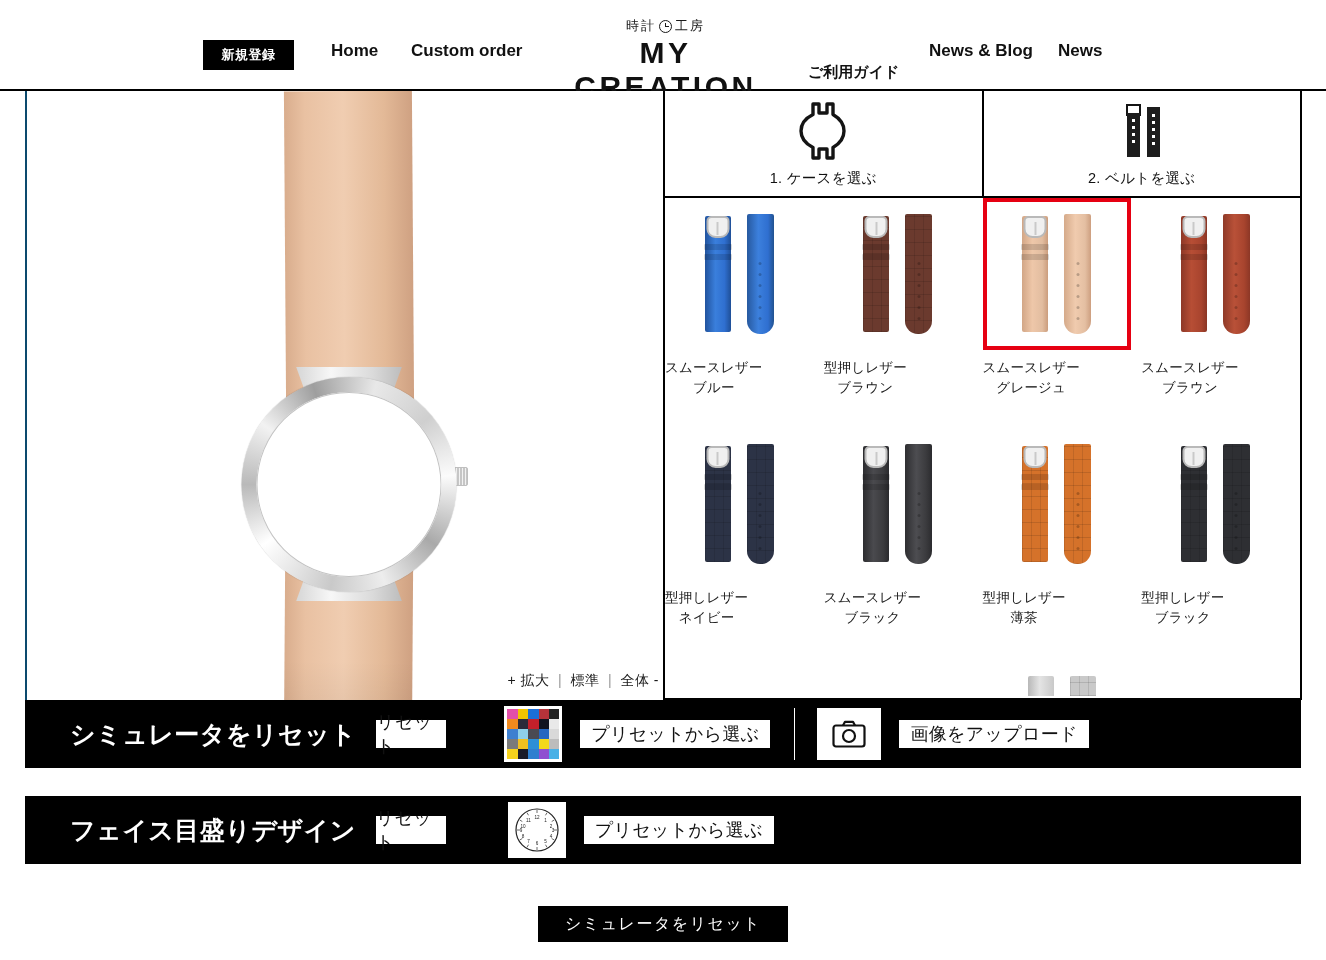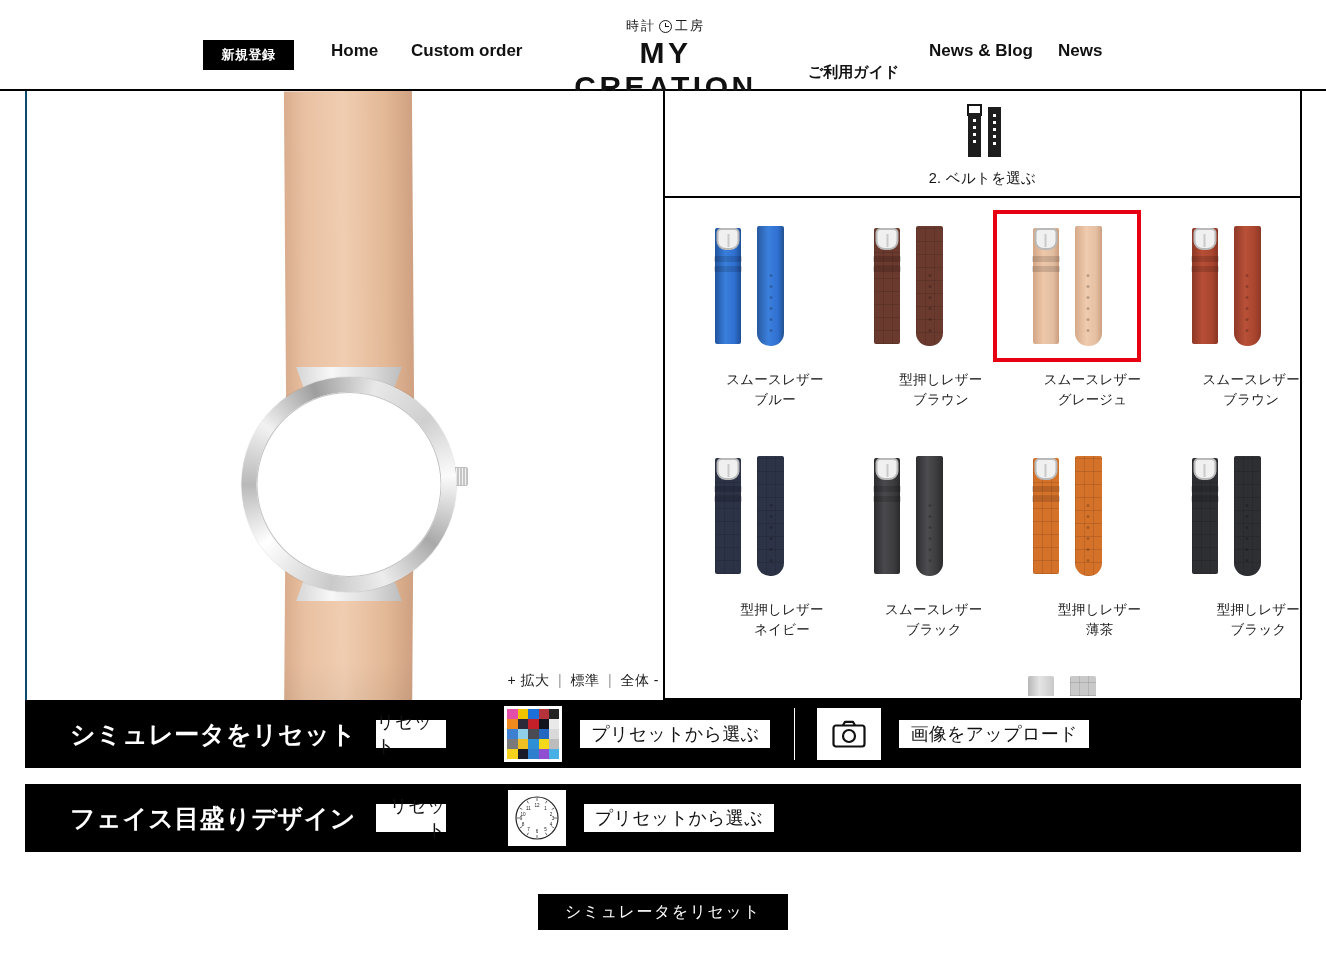--- a/index.html
+++ b/index.html
@@ -210,22 +210,22 @@
     overflow: hidden;
   }
   .grid-row {
     display: flex;
     height: 230px;
   }
   .cell {
     flex: 1;
     display: flex;
     flex-direction: column;
-    align-items: flex-end;
-    padding-top: 12px;
+    align-items: flex-start;
+    padding-top: 0;
     cursor: pointer;
     position: relative;
   }
   .cell.selected .thumb-box {
     border: 4px solid #e60012;
   }
   .thumb-box {
     width: 148px; height: 152px;
     border: 4px solid transparent;
     display: flex; align-items: center; justify-content: center;
@@ -307,21 +307,21 @@
   .barwrap { position: relative; width: 1326px; }
   .bar {
     position: relative;
     margin-left: 25px;
     width: 1276px;
     height: 68px;
     background: #000;
     display: flex;
     align-items: center;
   }
-  .bar-2 { margin-top: 16px; text-align: right; }
+  .bar-2 { margin-top: 28px; }
   .bar-title {
     color: #fff;
     font-size: 25px;
     font-weight: bold;
     letter-spacing: 0.5px;
     margin-left: 45px;
     white-space: nowrap;
   }
   .wbtn {
     background: #fff;
@@ -422,20 +422,28 @@
       <span class="zoom-sep">|</span>
       <span>標準</span>
       <span class="zoom-sep">|</span>
       <span>全体 -</span>
     </div>
   </div>
 
   <div class="picker">
     <div class="tabs">
 
+      <div class="tab">
+        <div class="tab-ico">
+          <svg width="62" height="60" viewBox="0 0 62 60" aria-hidden="true">
+            <path d="M21 4 h6 v9 h8 V4 h6 v10.5 C47 18 52 24 52 31 c0 7-5 13-11 16.5 V58 h-6 v-9 h-8 v9 h-6 V47.5 C14 44 9 38 9 31 c0-7 5-13 12-16.5 Z" fill="none" stroke="#141414" stroke-width="3.4" stroke-linejoin="round"></path>
+          </svg>
+        </div>
+        <div class="tab-label">1. ケースを選ぶ</div>
+      </div>
 
       <div class="tab">
         <div class="tab-ico">
           <svg width="70" height="60" viewBox="0 0 70 60" aria-hidden="true">
             <rect x="20" y="5" width="13" height="10" fill="#fff" stroke="#141414" stroke-width="2"></rect>
             <rect x="20" y="13" width="13" height="44" fill="#1d1d1d"></rect>
             <g fill="#fff">
               <rect x="25" y="19" width="3" height="3"></rect>
                 <rect x="25" y="26" width="3" height="3"></rect>
               <rect x="25" y="33" width="3" height="3"></rect>

